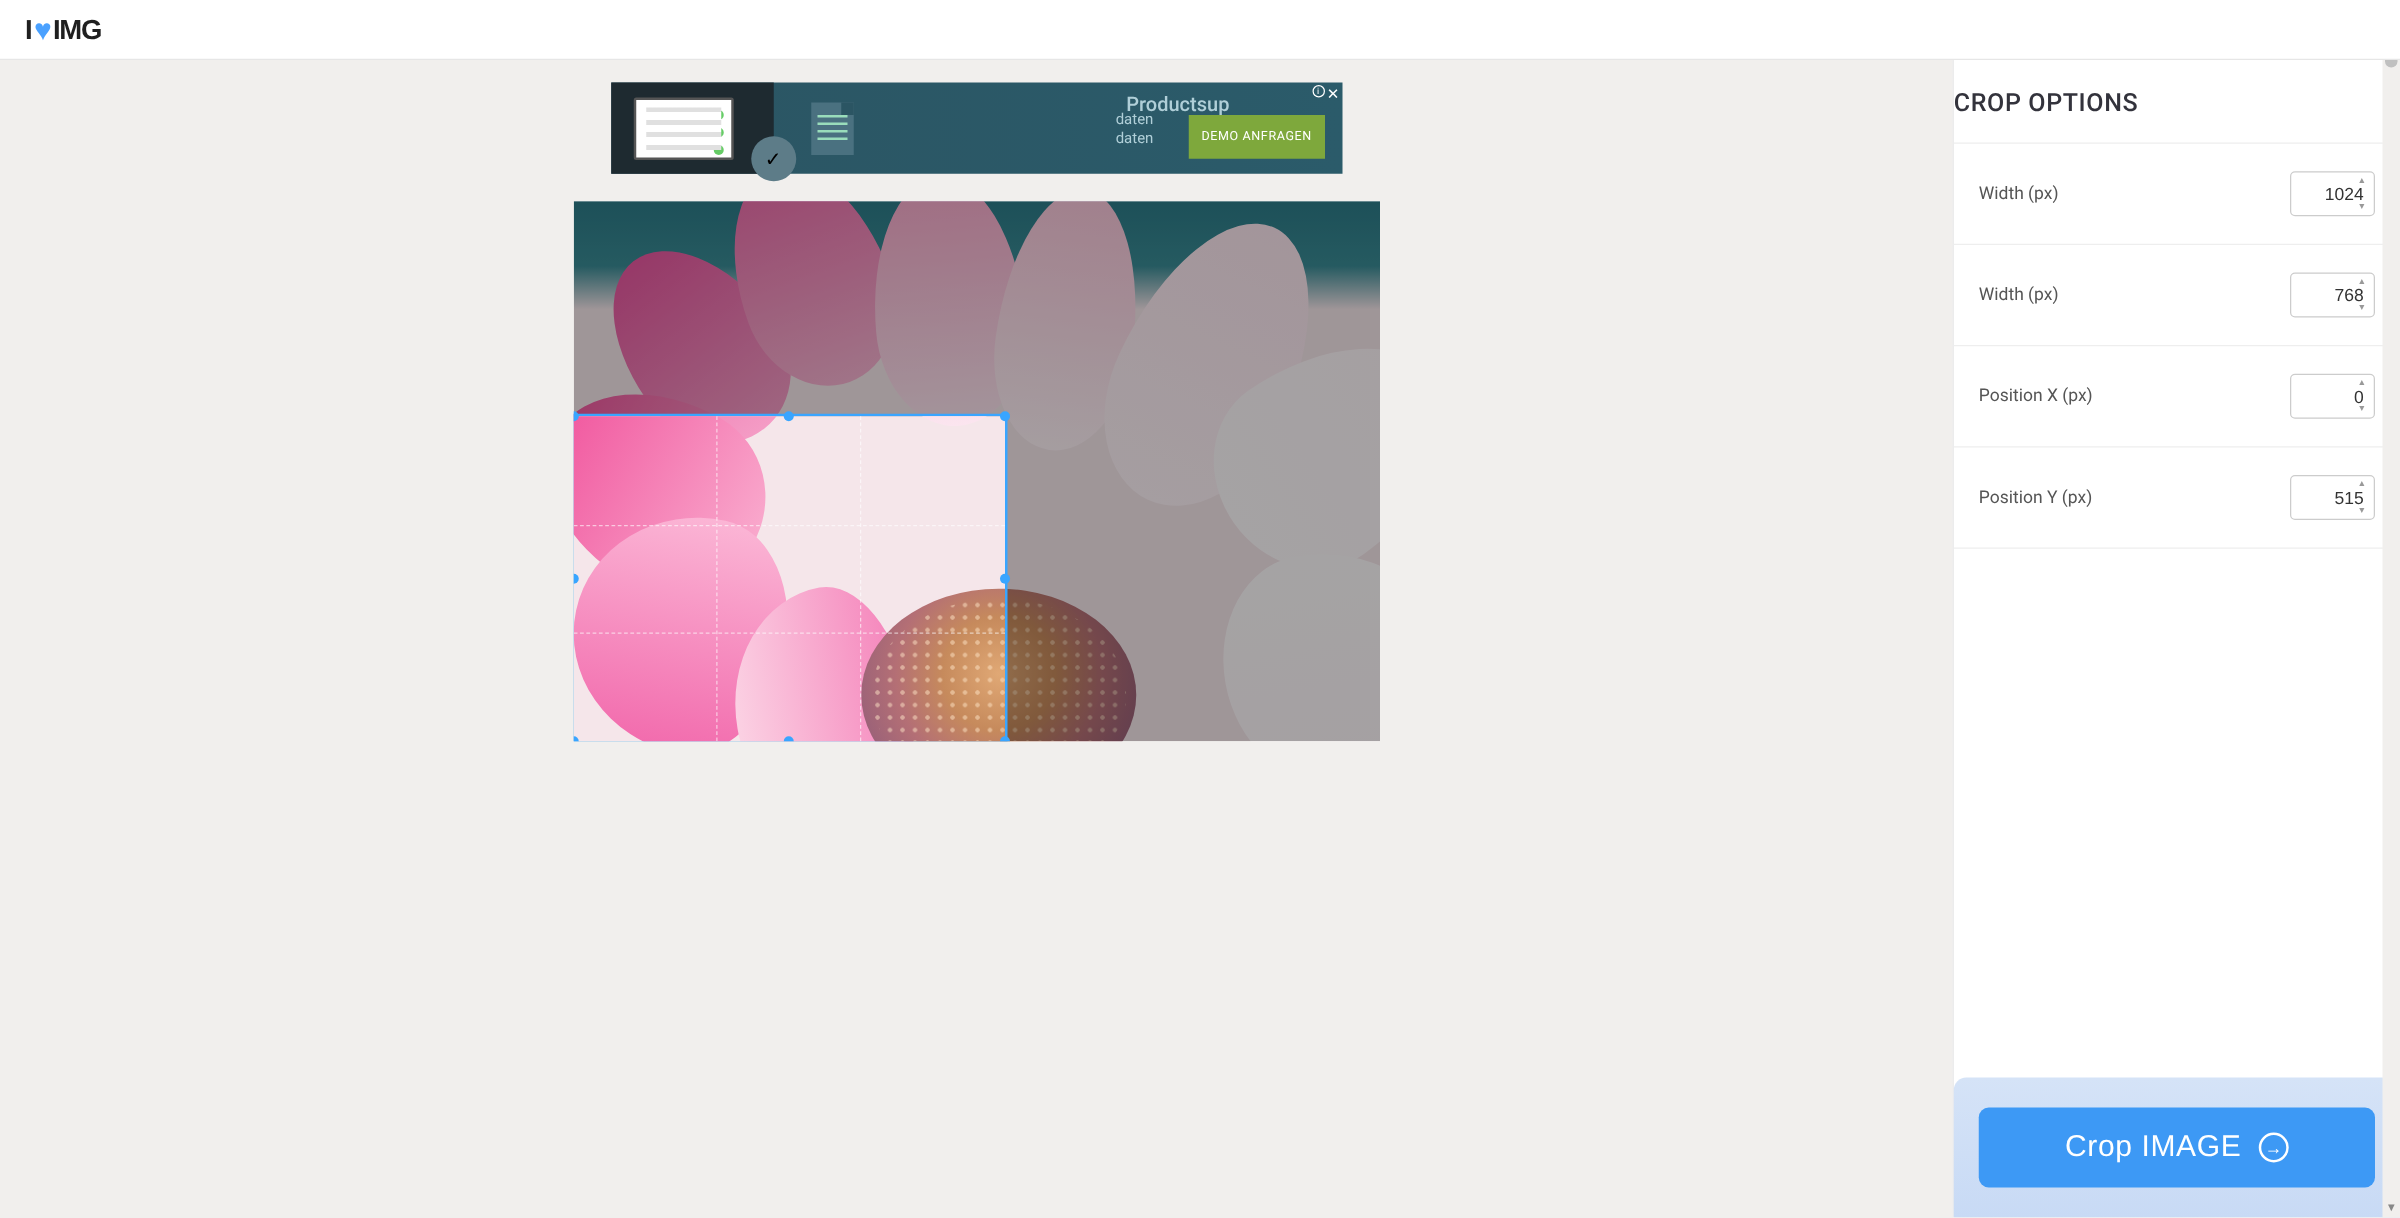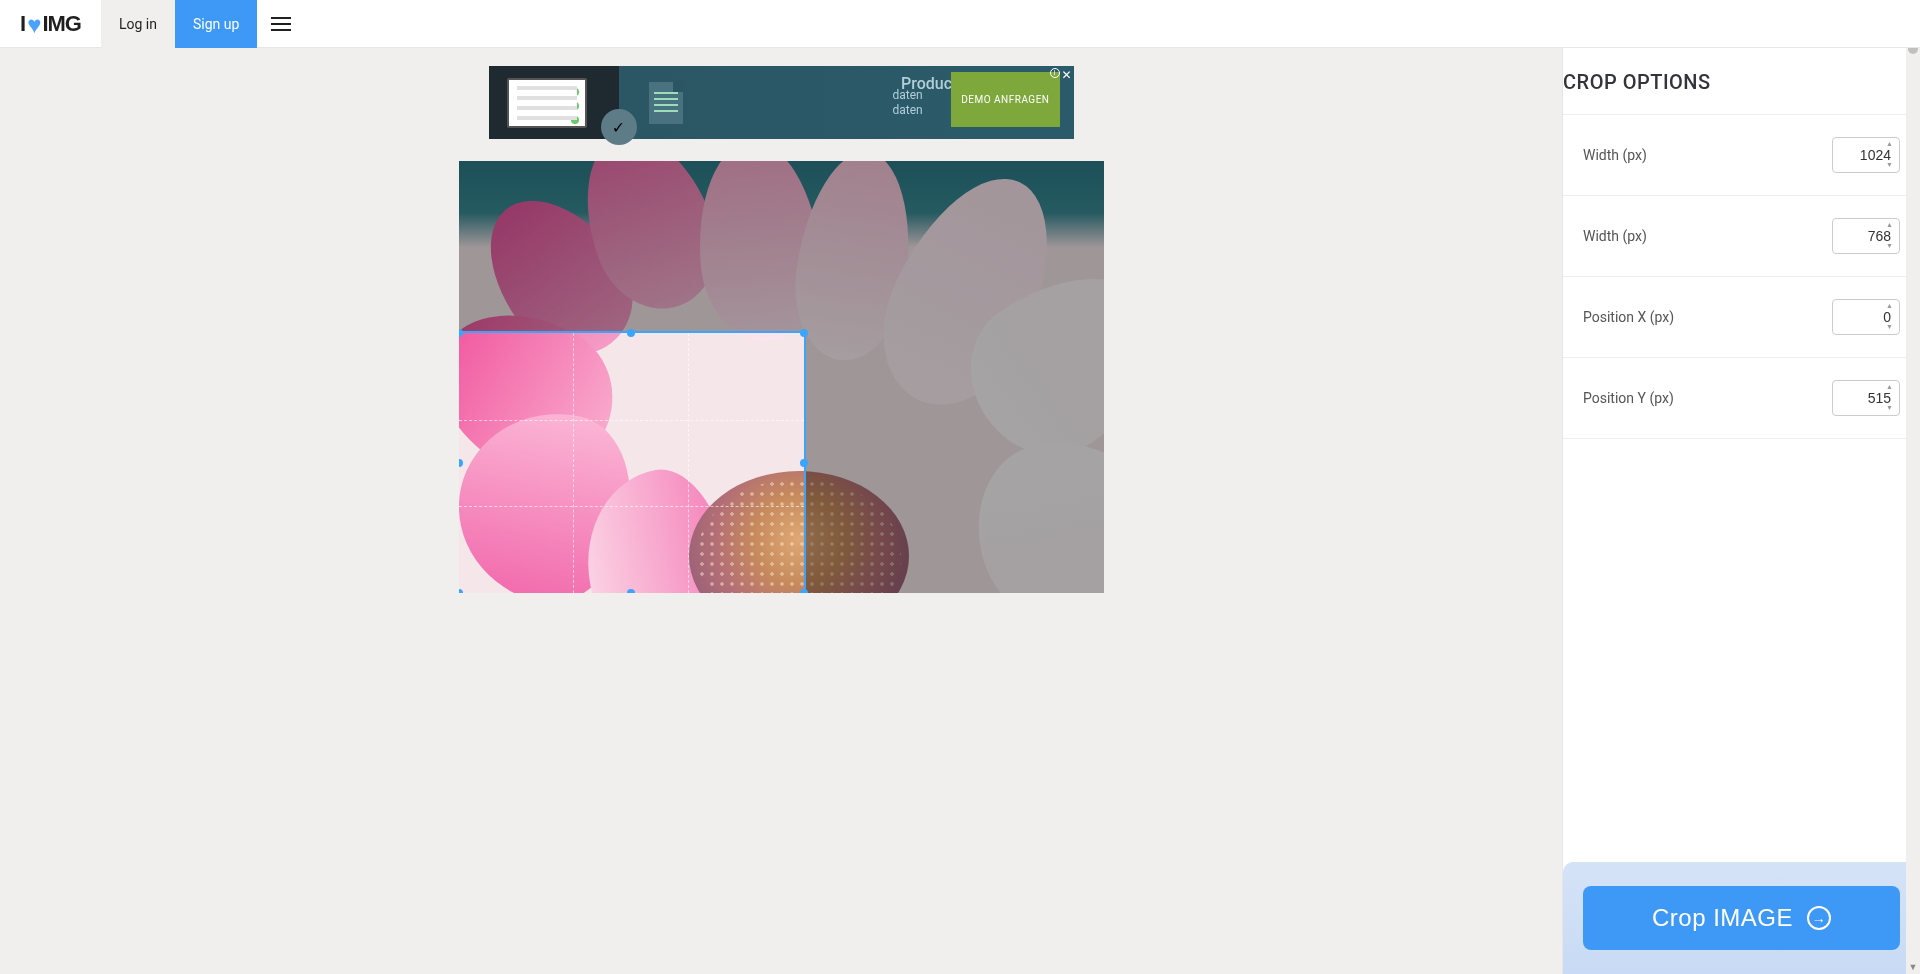--- a/index.html
+++ b/index.html
@@ -32,21 +32,21 @@
 .ad-doc { width: 34px; height: 42px; margin-left: 30px; background: #4a7180; position: relative; }
 .ad-doc::before { content:""; position:absolute; top:0; right:0; width:10px; height:10px; background:#2b5563; }
 .ad-doc::after { content:""; position:absolute; left:5px; top:10px; right:5px; height:2px; background:#9db; box-shadow: 0 6px 0 #9db, 0 12px 0 #9db, 0 18px 0 #9db; }
 .ad-popup { position: absolute; left: 195px; top: 10px; width: 190px; background: #fff; border: 1px solid #ccc; border-radius: 4px; padding: 6px 8px; font-size: 13px; color: #666; box-shadow: 0 2px 6px rgba(0,0,0,0.2); }
 .ad-popup-row { display: flex; gap: 4px; margin-top: 4px; }
 .ad-popup-btn1 { background: #4285f4; color: #fff; font-size: 11px; padding: 3px 6px; border-radius: 2px; }
 .ad-popup-btn2 { background: #fff; border: 1px solid #ccc; color: #666; font-size: 11px; padding: 3px 10px 3px 6px; border-radius: 2px; position: relative; }
 .ad-popup-btn2::after { content: "▸"; position: absolute; right: 3px; top: 3px; font-size: 9px; }
 .ad-text { color: #b0cfd8; font-size: 12px; margin-left: 210px; line-height: 1.2; }
 .ad-brand { position: absolute; right: 90px; top: 8px; color: #b0cfd8; font-size: 16px; font-weight: 500; }
-.ad-cta { position: absolute; right: 14px; bottom: 12px; background: #7ea83c; color: #fff; font-size: 10px; padding: 22px 10px; letter-spacing: 0.5px; }
+.ad-cta { position: absolute; right: 14px; bottom: 12px; background: #7ea83c; color: #fff; font-size: 10px; padding: 12px 10px; letter-spacing: 0.5px; }
 .ad-close { position: absolute; right: 2px; top: 2px; font-size: 12px; color: #fff; }
 .ad-info { position: absolute; right: 14px; top: 2px; width: 10px; height: 10px; border: 1px solid #fff; border-radius: 50%; font-size: 7px; color: #fff; text-align: center; line-height: 9px; }
 
 .image-wrap { width: 645px; margin: 22px auto 0; position: relative; }
 .image-main { width: 645px; height: 432px; position: relative; overflow: hidden; }
 .flower-bg { width: 100%; height: 100%; background: radial-gradient(ellipse at 48% 95%, #d89b5c 0%, #d89b5c 10%, transparent 11%), radial-gradient(ellipse at 50% 92%, #e8b488 0%, #c07d5a 14%, transparent 15%), linear-gradient(180deg, #2d7b88 0%, #3a8b95 12%, transparent 20%), #f5e6ea; position: relative; }
 
 .petal { position: absolute; border-radius: 50% 50% 50% 50% / 60% 60% 40% 40%; }
 .p1 { left: 240px; top: -20px; width: 120px; height: 200px; background: linear-gradient(to bottom, #f6a6c8, #fbe5ef); transform: rotate(-5deg); }
 .p2 { left: 340px; top: -10px; width: 110px; height: 210px; background: linear-gradient(to bottom, #f8c4d8, #fdf2f6); transform: rotate(8deg); }
@@ -94,31 +94,20 @@
 .sa-up { top: 0; } .sa-down { bottom: 0; }
 </style>
 </head>
 <body>
 
 <div class="header">
   <div class="logo">
     <span>I</span>
     <span class="heart">♥</span>
     <span>IMG</span>
-  </div>
-  <div class="right-controls">
-    <div class="login-btn">Log in</div>
-    <div class="signup-btn">Sign up</div>
-    <div class="hamburger">
-      <div class="hamburger-icon">
-          <span></span>
-          <span></span>
-          <span></span>
-        </div>
-    </div>
   </div>
 </div>
 
 <div class="main">
   <div class="canvas-area">
 
     <div class="ad">
       <div class="ad-left">
         <div class="ad-screen">
             <div class="ad-dots">

